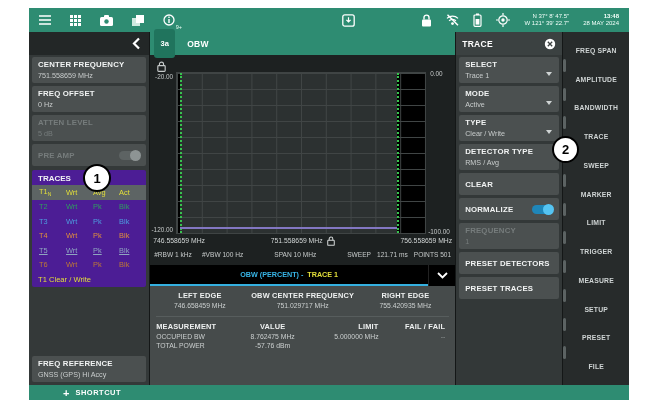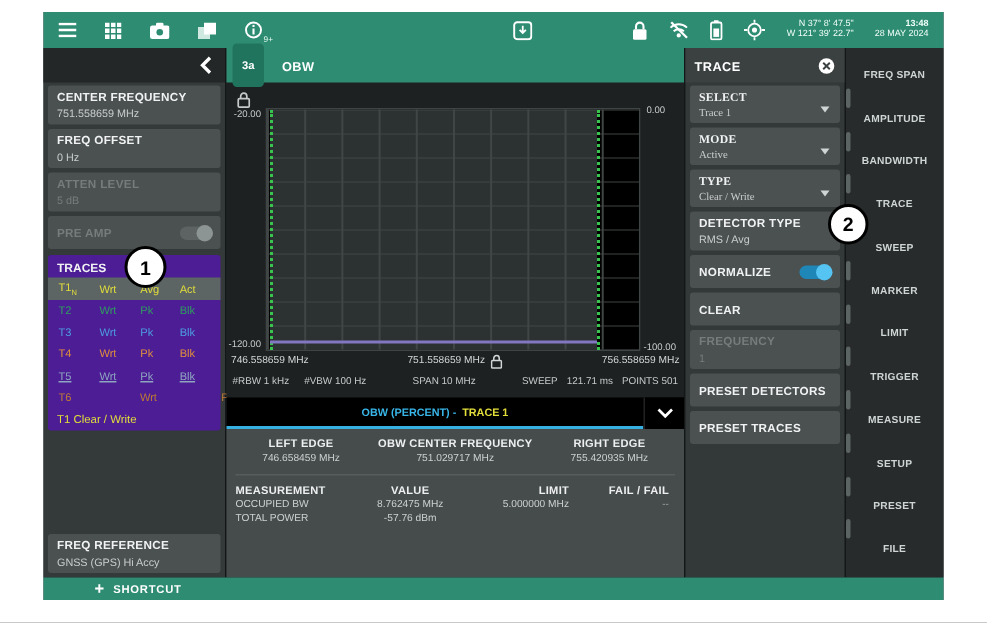--- a/index.html
+++ b/index.html
@@ -80,21 +80,21 @@
   .mt-head { font-size:7.4px; font-weight:bold; color:#eef0f0; letter-spacing:.2px; }
   .mt-val { font-size:6.8px; color:#ccd0d0; }
   .meas-grid { display:grid; grid-template-columns:1.15fr 1fr 1fr 1fr; margin-top:7px; border-top:1px solid #575d5d; padding-top:5px; row-gap:2px; }
   .meas-grid .c1 { text-align:left; } .meas-grid .c2 { text-align:center; } .meas-grid .c3 { text-align:right; } .meas-grid .c4 { text-align:right; padding-right:4px; }
   .dim { color:#9aa0a0; }
 
   
   .tp-head { height:23px; background:#3b4141; display:flex; align-items:center; justify-content:space-between; padding:0 6px; flex:none; }
   .tp-title { font-size:8.5px; font-weight:bold; color:#fff; letter-spacing:.3px; }
   .caret { width:0; height:0; border-left:3.5px solid transparent; border-right:3.5px solid transparent; border-top:4.5px solid #cfd4d4; position:absolute; right:7px; bottom:7px; }
-  .tile.rel { position:relative;font-family:Liberation Serif, serif; }
+  .tile.rel { position:relative; }
 
   
   .rm-item { flex:1; display:flex; align-items:center; justify-content:center; color:#cfd4d4; font-size:6.8px; font-weight:bold; letter-spacing:.2px; position:relative; }
   .rm-item + .rm-item::before { content:""; position:absolute; left:0; top:-6px; width:3px; height:13px; background:#5c6363; border-radius:2px; }
 
   
   .callout-svg { position:absolute; inset:0; pointer-events:none; z-index:40; }
   .callout { position:absolute; width:28px; height:28px; border-radius:50%; background:#fff; border:2.5px solid #000; color:#000; font-size:13px; font-weight:bold; display:flex; align-items:center; justify-content:center; z-index:41; }
   .callout.c1 { left:54px; top:156px; }
   .callout.c2 { left:523px; top:128px; width:27px; height:27px; }
@@ -244,21 +244,21 @@
           <span>Wrt</span>
           <span>Pk</span>
           <span>Blk</span>
         </div>
         <div class="trace-row" style="color: rgb(143, 166, 192); text-decoration: underline;">
           <span>T5</span>
           <span>Wrt</span>
           <span>Pk</span>
           <span>Blk</span>
         </div>
-        <div class="trace-row" style="color: rgb(191, 122, 53); gap: 27px;">
+        <div class="trace-row" style="color: rgb(191, 122, 53);">
           <span>T6</span>
           <span>Wrt</span>
           <span>Pk</span>
           <span>Blk</span>
         </div>
         <div class="trace-status">T1 Clear / Write</div>
       </div>
       <div class="tile freq-ref">
         <div class="t-label">FREQ REFERENCE</div>
         <div class="t-value">GNSS (GPS) Hi Accy</div>
@@ -380,27 +380,27 @@
       <div class="tile rel">
         <div class="t-label">TYPE</div>
         <div class="t-value">Clear / Write</div>
         <span class="caret"></span>
       </div>
       <div class="tile">
         <div class="t-label">DETECTOR TYPE</div>
         <div class="t-value">RMS / Avg</div>
       </div>
       <div class="tile row">
+        <span class="t-label">CLEAR</span>
+      </div>
+      <div class="tile row">
         <span class="t-label">NORMALIZE</span>
         <span class="toggle on">
             <span class="knob"></span>
           </span>
-      </div>
-      <div class="tile row">
-        <span class="t-label">CLEAR</span>
       </div>
       <div class="tile disabled">
         <div class="t-label">FREQUENCY</div>
         <div class="t-value">1</div>
       </div>
       <div class="tile row">
         <span class="t-label">PRESET DETECTORS</span>
       </div>
       <div class="tile row">
         <span class="t-label">PRESET TRACES</span>

